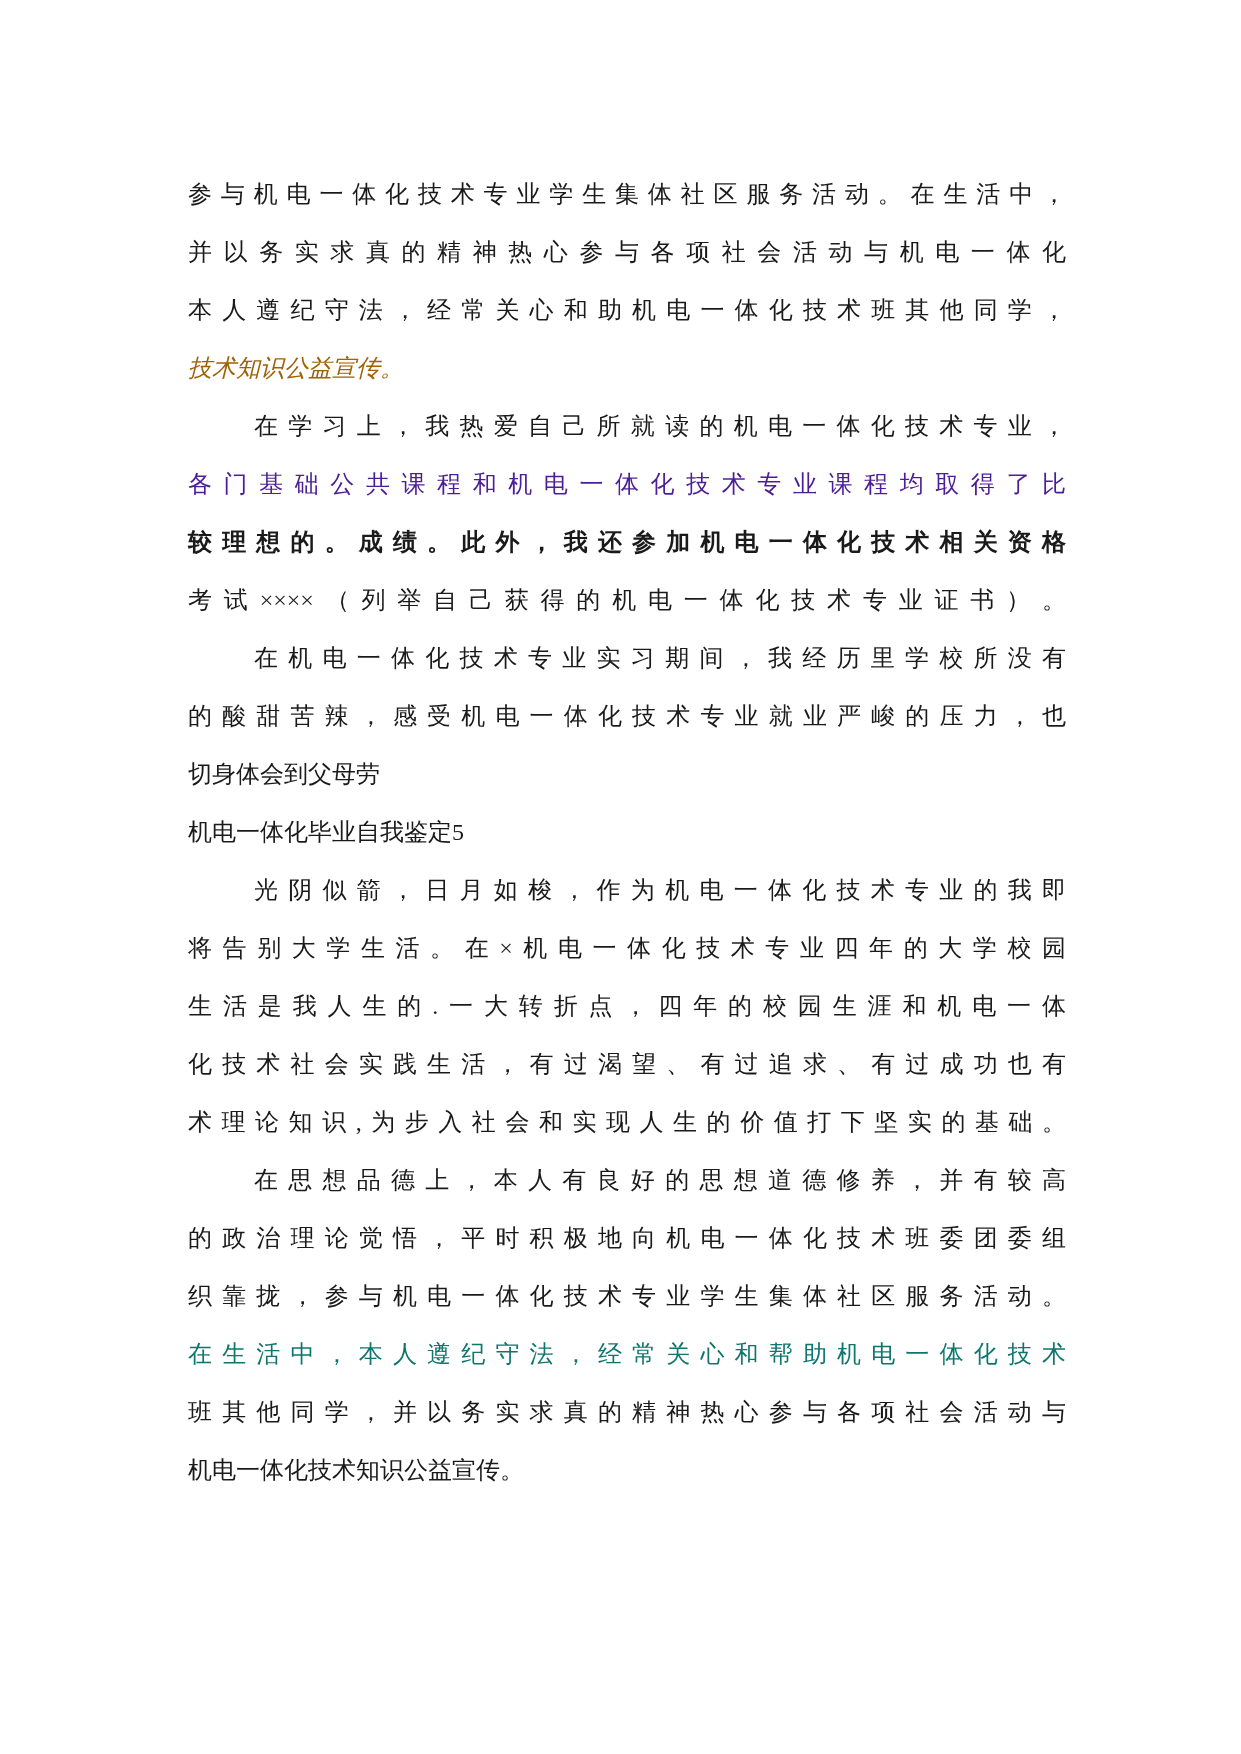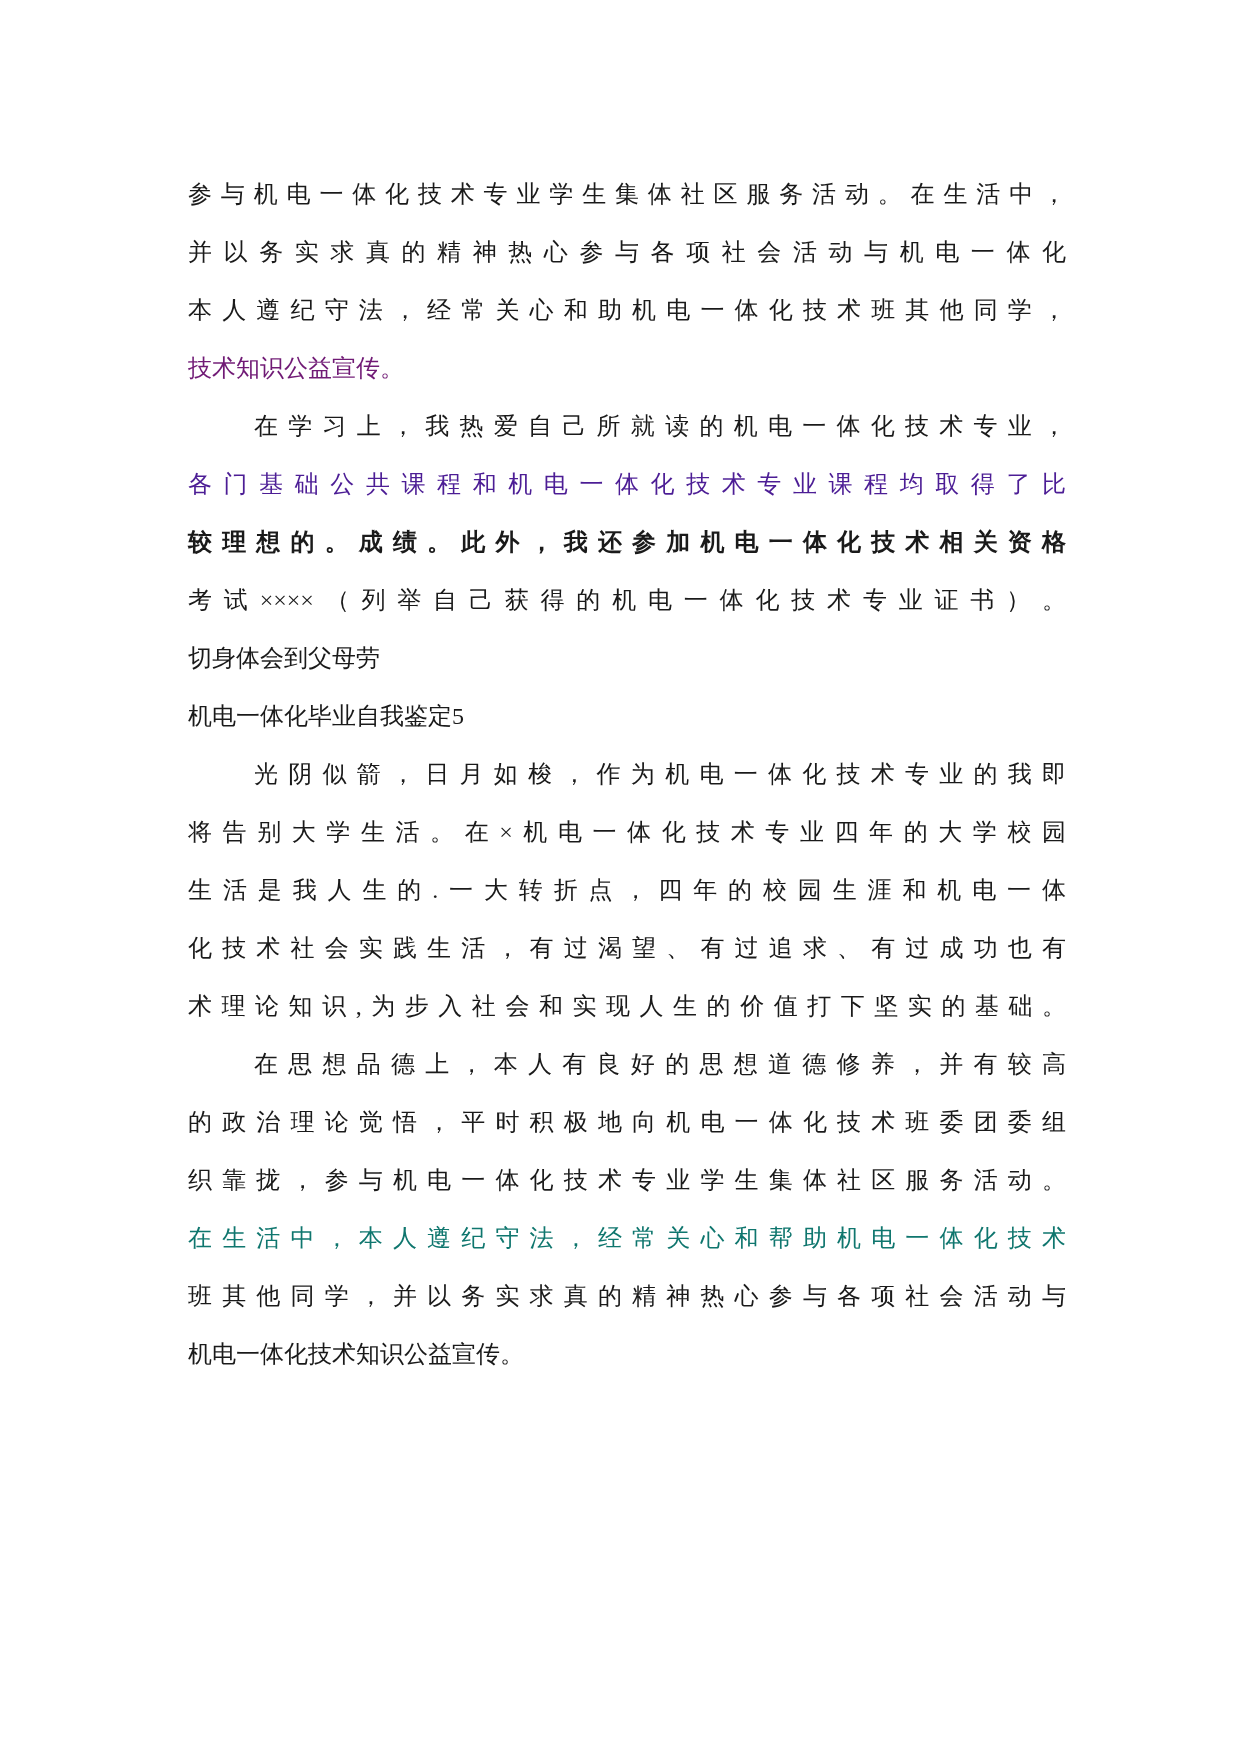--- a/index.html
+++ b/index.html
@@ -46,25 +46,27 @@
 </style>
 </head>
 <body style="background: rgb(255, 255, 255);">
 
 <div class="page">
   <div class="text-block">
 
   <div class="line fill" style="color: rgb(26, 26, 26);">参与机电一体化技术专业学生集体社区服务活动。在生活中，</div>
       <div class="line fill" style="color: rgb(26, 26, 26);">并以务实求真的精神热心参与各项社会活动与机电一体化</div>
       <div class="line fill" style="color: rgb(26, 26, 26);">本人遵纪守法，经常关心和助机电一体化技术班其他同学，</div>
-      <div class="line" style="color: #701a75;">技术知识公益宣传。</div>
+      <div class="line" style="color: #a16207; font-style: italic;">技术知识公益宣传。</div>
       <div class="line indent fill" style="color: rgb(26, 26, 26);">在学习上，我热爱自己所就读的机电一体化技术专业，</div>
       <div class="line fill" style="color: #4c1d95;">各门基础公共课程和机电一体化技术专业课程均取得了比</div>
       <div class="line fill" style="color: rgb(26, 26, 26); font-weight: bold;">较理想的。成绩。此外，我还参加机电一体化技术相关资格</div>
       <div class="line fill" style="color: rgb(26, 26, 26);">考试××××（列举自己获得的机电一体化技术专业证书）。</div>
+      <div class="line indent fill" style="color: rgb(26, 26, 26);">在机电一体化技术专业实习期间，我经历里学校所没有</div>
+      <div class="line fill" style="color: rgb(26, 26, 26);">的酸甜苦辣，感受机电一体化技术专业就业严峻的压力，也</div>
       <div class="line" style="color: rgb(26, 26, 26);">切身体会到父母劳</div>
       <div class="line" style="color: rgb(26, 26, 26);">机电一体化毕业自我鉴定5</div>
       <div class="line indent fill" style="color: rgb(26, 26, 26);">光阴似箭，日月如梭，作为机电一体化技术专业的我即</div>
       <div class="line fill" style="color: rgb(26, 26, 26);">将告别大学生活。在×机电一体化技术专业四年的大学校园</div>
       <div class="line fill" style="color: rgb(26, 26, 26);">生活是我人生的.一大转折点，四年的校园生涯和机电一体</div>
       <div class="line fill" style="color: rgb(26, 26, 26);">化技术社会实践生活，有过渴望、有过追求、有过成功也有</div>
       <div class="line fill" style="color: rgb(26, 26, 26);">术理论知识,为步入社会和实现人生的价值打下坚实的基础。</div>
       <div class="line indent fill" style="color: rgb(26, 26, 26);">在思想品德上，本人有良好的思想道德修养，并有较高</div>
       <div class="line fill" style="color: rgb(26, 26, 26);">的政治理论觉悟，平时积极地向机电一体化技术班委团委组</div>
       <div class="line fill" style="color: rgb(26, 26, 26);">织靠拢，参与机电一体化技术专业学生集体社区服务活动。</div>

